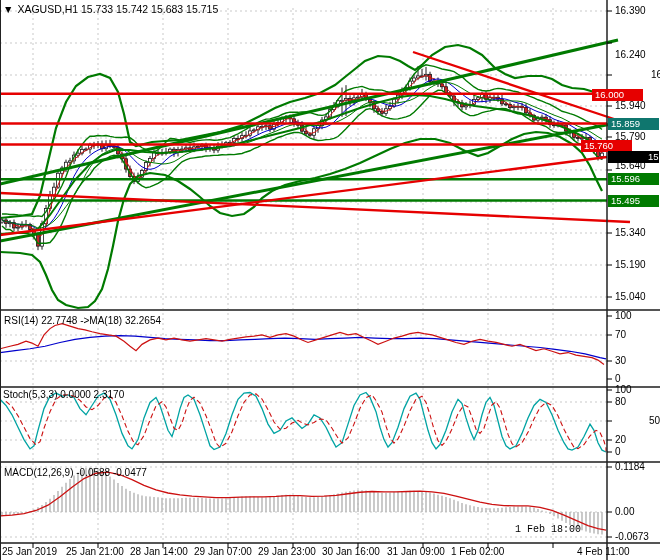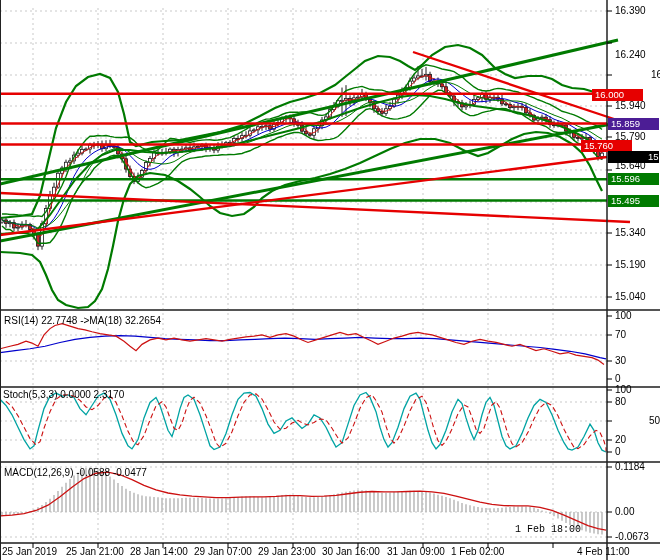--- a/index.html
+++ b/index.html
@@ -555,20 +555,21 @@
       <line x1="98" y1="543" x2="98" y2="548" stroke="#000" stroke-width="1"></line>
       <line x1="163" y1="543" x2="163" y2="548" stroke="#000" stroke-width="1"></line>
       <line x1="228" y1="543" x2="228" y2="548" stroke="#000" stroke-width="1"></line>
       <line x1="293" y1="543" x2="293" y2="548" stroke="#000" stroke-width="1"></line>
       <line x1="358" y1="543" x2="358" y2="548" stroke="#000" stroke-width="1"></line>
       <line x1="423" y1="543" x2="423" y2="548" stroke="#000" stroke-width="1"></line>
       <line x1="488" y1="543" x2="488" y2="548" stroke="#000" stroke-width="1"></line>
       <line x1="553" y1="543" x2="553" y2="548" stroke="#000" stroke-width="1"></line>
     </svg>
 
+<div class="lbl" id="title-row"><span class="marker">▼</span><span>XAGUSD,H1 15.733 15.742 15.683 15.715</span></div>
 <div class="lbl" id="rsi-label">RSI(14) 22.7748 -&gt;MA(18) 32.2654</div>
 <div class="lbl" id="stoch-label">Stoch(5,3,3) 0.0000 2.3170</div>
 <div class="lbl" id="macd-label">MACD(12,26,9) -0.0588 -0.0477</div>
 <div id="labels-layer">
       <div class="lbl" style="left: 615px; top: 5px;">16.390</div>
       <div class="lbl" style="left: 615px; top: 37px; margin-top: 12px;">16.240</div>
       <div class="lbl" style="left: 615px; top: 69px; margin-left: 36px;">16.090</div>
       <div class="lbl" style="left: 615px; top: 100px;">15.940</div>
       <div class="lbl" style="left: 615px; top: 131px;">15.790</div>
       <div class="lbl" style="left: 615px; top: 160px;">15.640</div>
@@ -581,21 +582,21 @@
       <div class="lbl" style="left: 615px; top: 373px;">0</div>
       <div class="lbl" style="left: 615px; top: 384px;">100</div>
       <div class="lbl" style="left: 615px; top: 396px;">80</div>
       <div class="lbl" style="left: 615px; top: 415px; padding-left: 34px;">50</div>
       <div class="lbl" style="left: 615px; top: 434px;">20</div>
       <div class="lbl" style="left: 615px; top: 446px;">0</div>
       <div class="lbl" style="left: 615px; top: 461px;">0.1184</div>
       <div class="lbl" style="left: 615px; top: 506px;">0.00</div>
       <div class="lbl" style="left: 615px; top: 531px;">-0.0673</div>
       <div class="badge" style="left: 592px; top: 89px; background: rgb(230, 0, 0);">16.000</div>
-      <div class="badge" style="left: 608px; top: 118px; background: #4c1d95;">15.859</div>
+      <div class="badge" style="left: 608px; top: 118px; background: #0f766e;">15.859</div>
       <div class="badge" style="left: 581px; top: 140px; background: rgb(230, 0, 0);">15.760</div>
       <div class="badge" style="left: 608px; top: 151px; background: rgb(0, 0, 0); padding-left: 40px;">15.715</div>
       <div class="badge" style="left: 608px; top: 173px; background: rgb(0, 122, 0);">15.596</div>
       <div class="badge" style="left: 608px; top: 195px; background: rgb(0, 122, 0);">15.495</div>
       <div class="tlabel" style="left: 2px; top: 546px;">25 Jan 2019</div>
       <div class="tlabel" style="left: 66px; top: 546px;">25 Jan 21:00</div>
       <div class="tlabel" style="left: 130px; top: 546px;">28 Jan 14:00</div>
       <div class="tlabel" style="left: 194px; top: 546px;">29 Jan 07:00</div>
       <div class="tlabel" style="left: 258px; top: 546px;">29 Jan 23:00</div>
       <div class="tlabel" style="left: 322px; top: 546px;">30 Jan 16:00</div>

